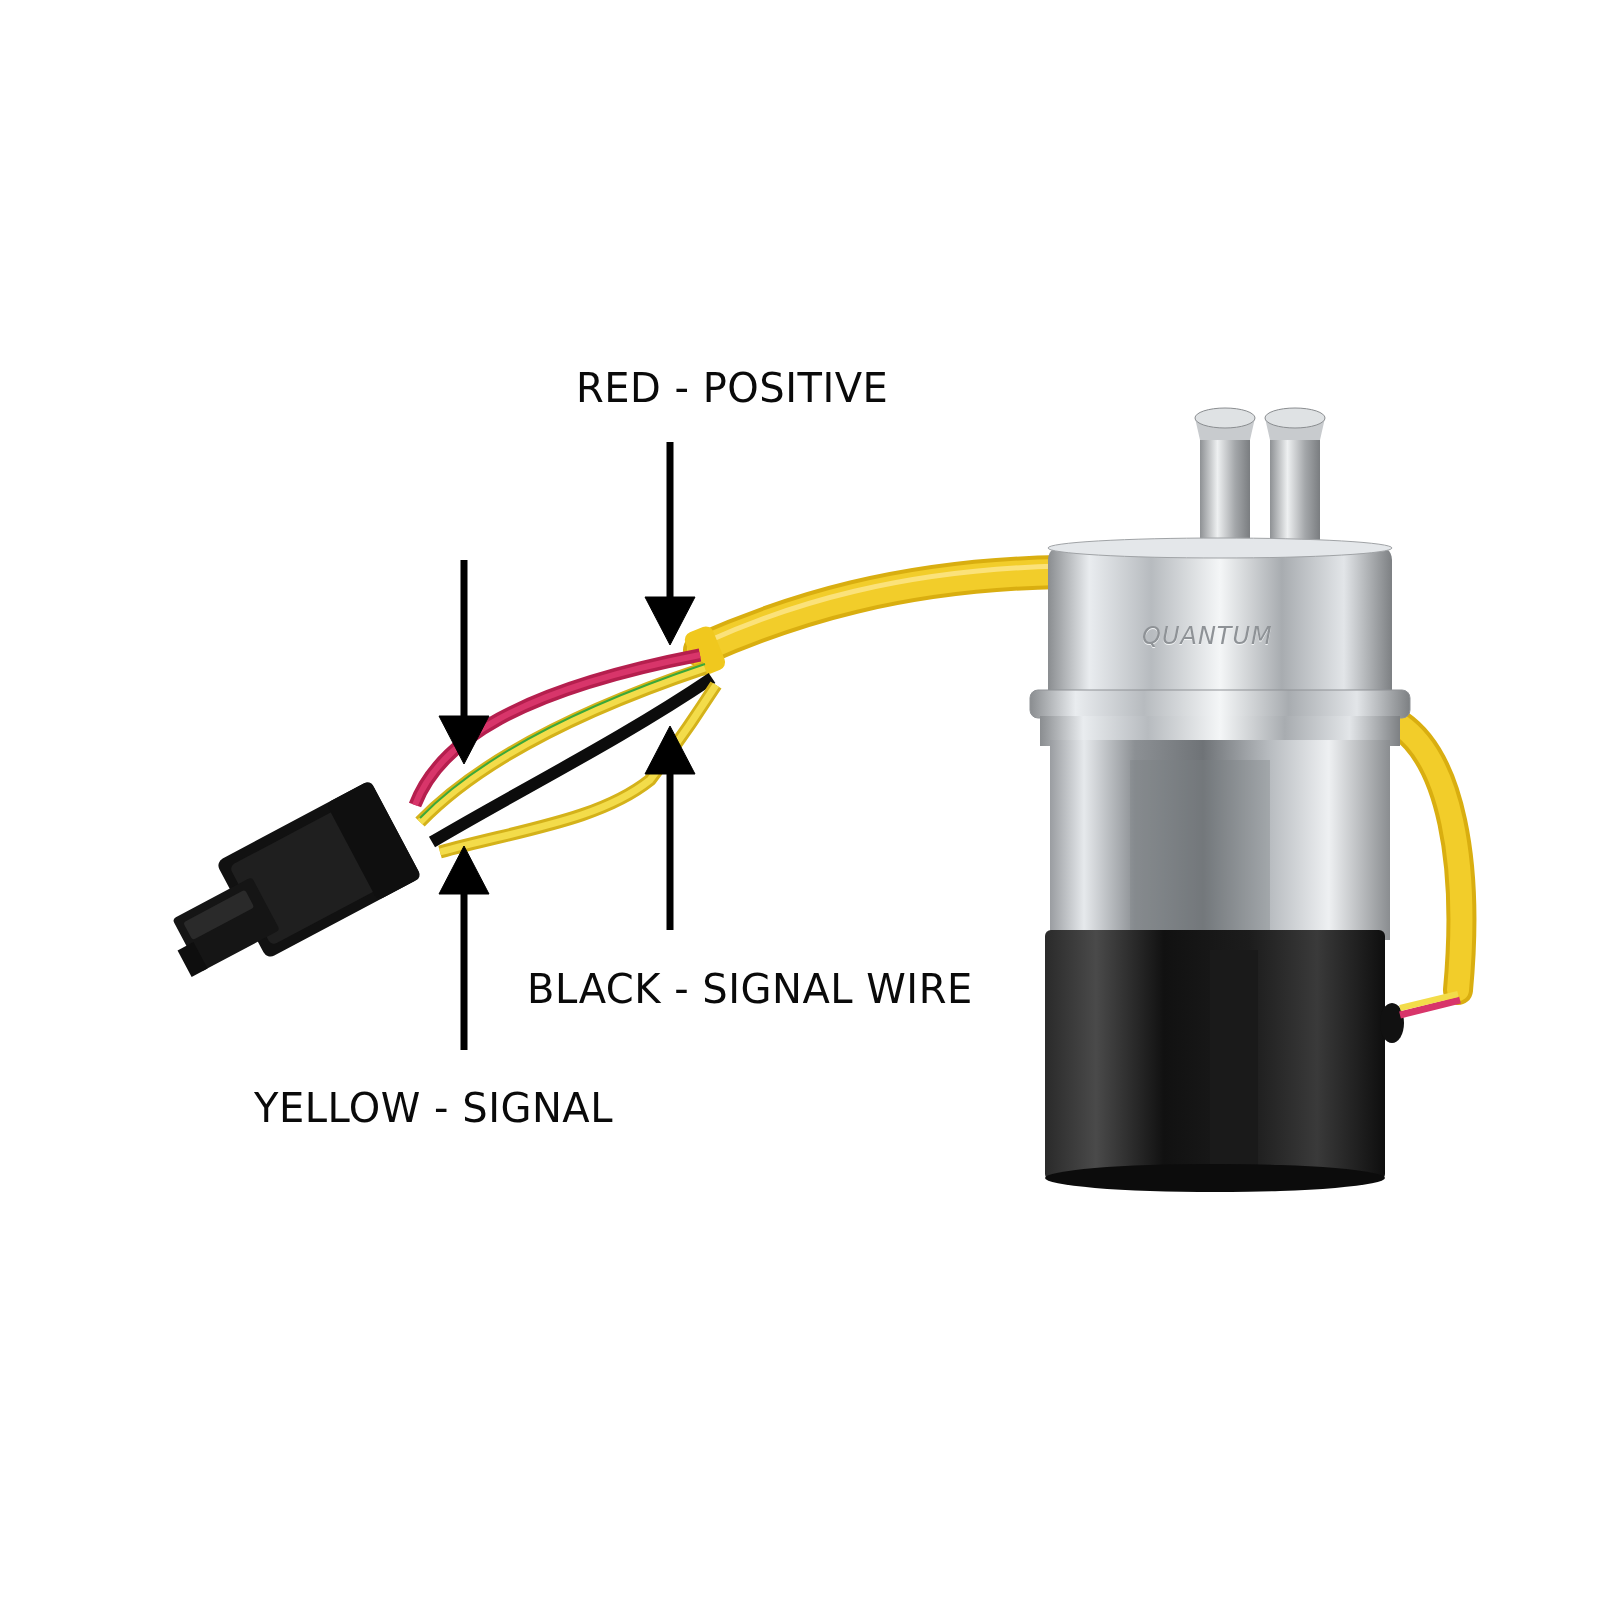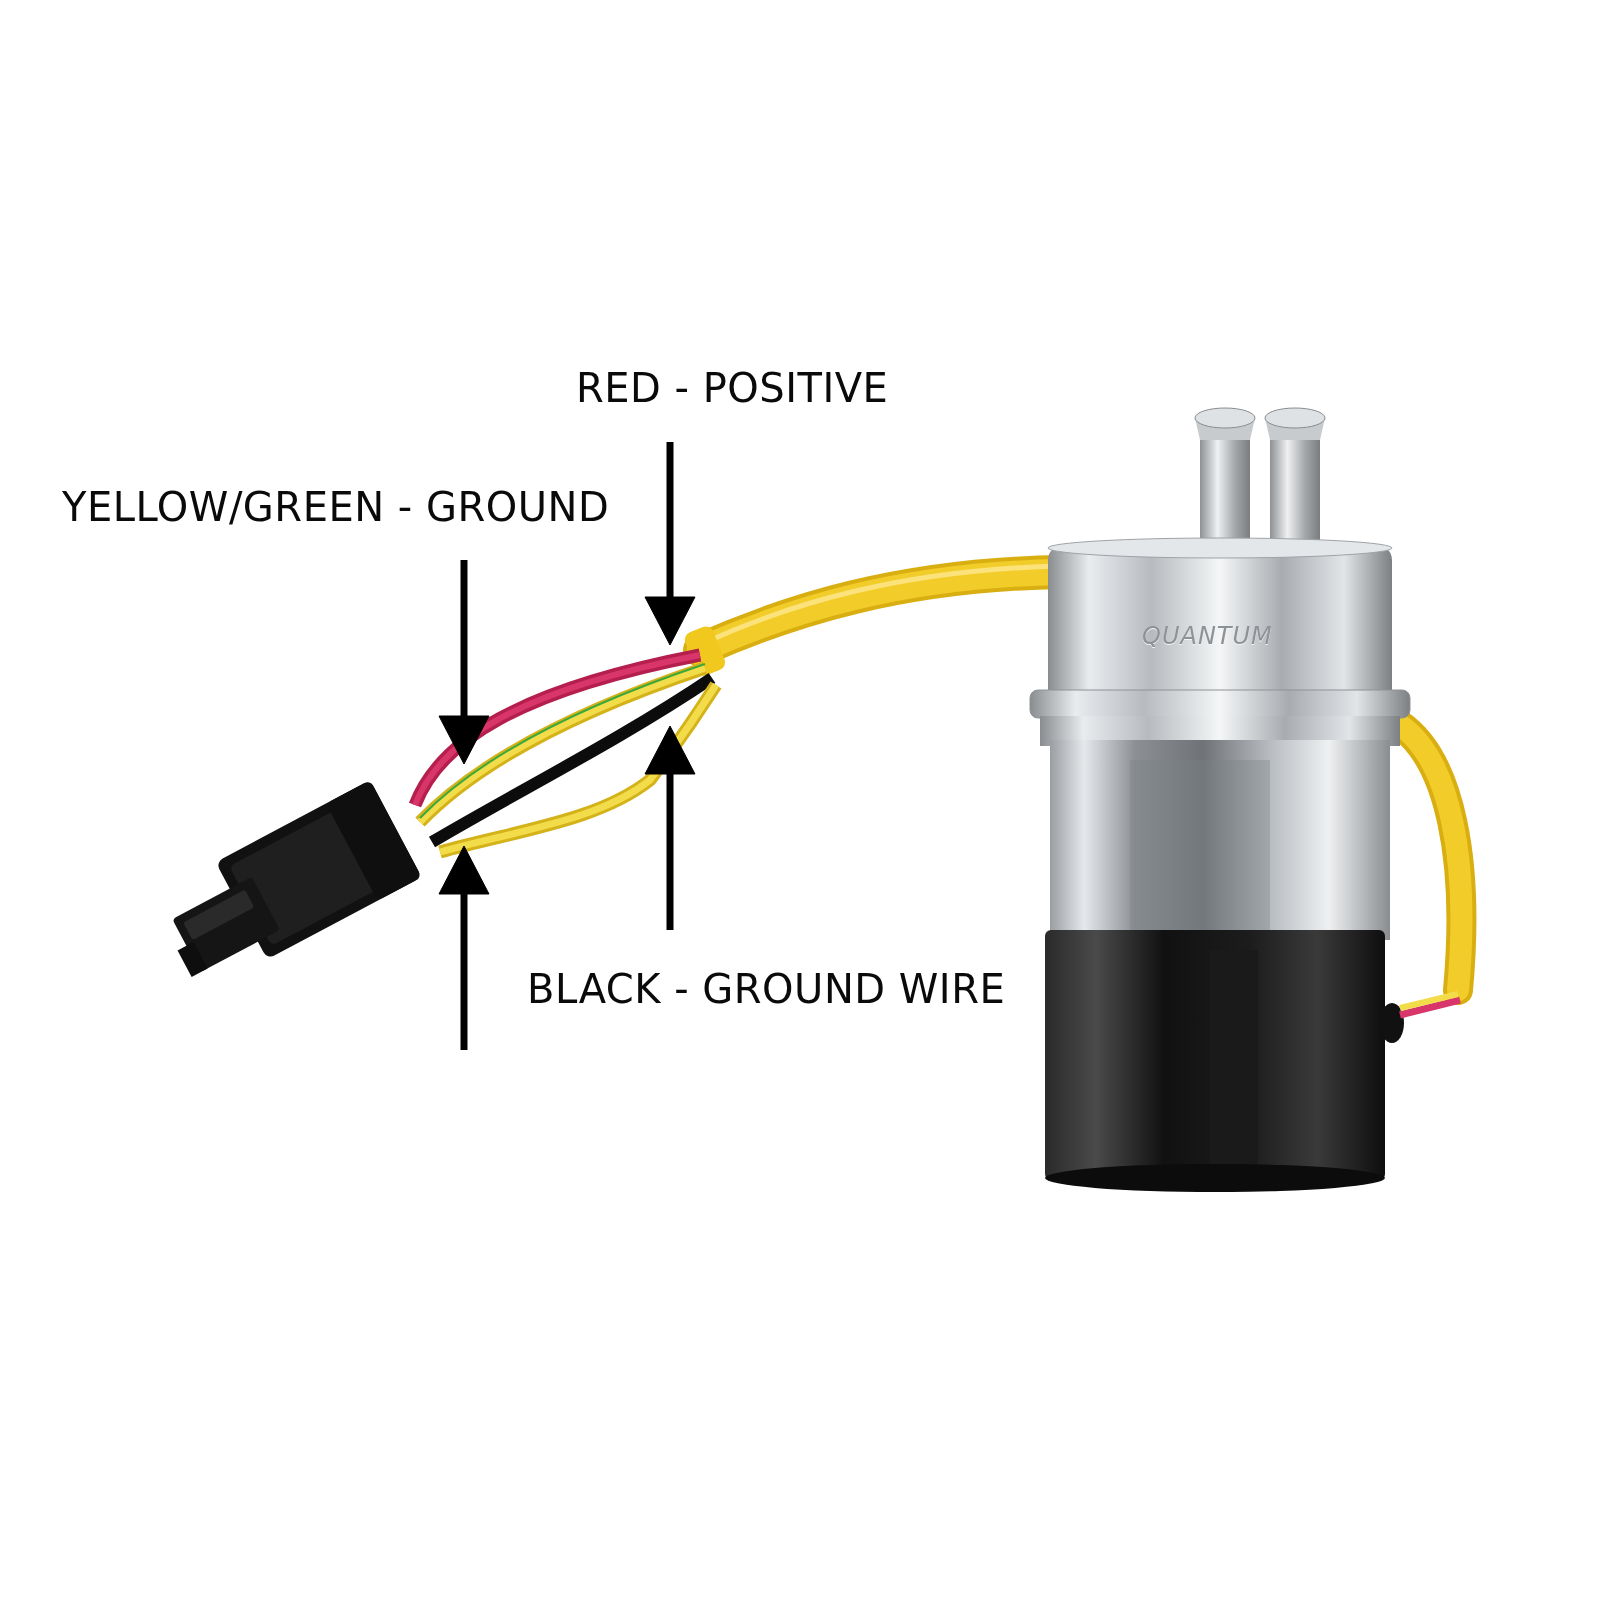--- a/index.html
+++ b/index.html
@@ -11,22 +11,22 @@
     line-height:1;
   }
   .brand { font-family:"DejaVu Sans", sans-serif; font-style:italic; font-weight:normal; }
 </style>
 </head>
 <body>
 
 <div class="stage">
 
   <div class="label" style="left:576px; top:368px;">RED - POSITIVE</div>
-  <div class="label" style="left:62px; top:487px;">YELLOW/GREEN - GROUND</div>
-  <div class="label" style="left:527px; top:969px;">BLACK - GROUND WIRE</div>
+  <div class="label" style="left:527px; top:969px;">BLACK - SIGNAL WIRE</div>
+  <div class="label" style="left:254px; top:1088px;">YELLOW - SIGNAL</div>
 
   <svg width="1600" height="1600" viewBox="0 0 1600 1600" style="position:absolute;left:0;top:0;">
     <defs>
       <linearGradient id="chrome" x1="0" x2="1" y1="0" y2="0">
         <stop offset="0" stop-color="#8a8d90"></stop>
         <stop offset="0.12" stop-color="#e9ecef"></stop>
         <stop offset="0.3" stop-color="#b7bbbf"></stop>
         <stop offset="0.5" stop-color="#f4f6f7"></stop>
         <stop offset="0.68" stop-color="#a8acb0"></stop>
         <stop offset="0.86" stop-color="#e2e5e8"></stop>

